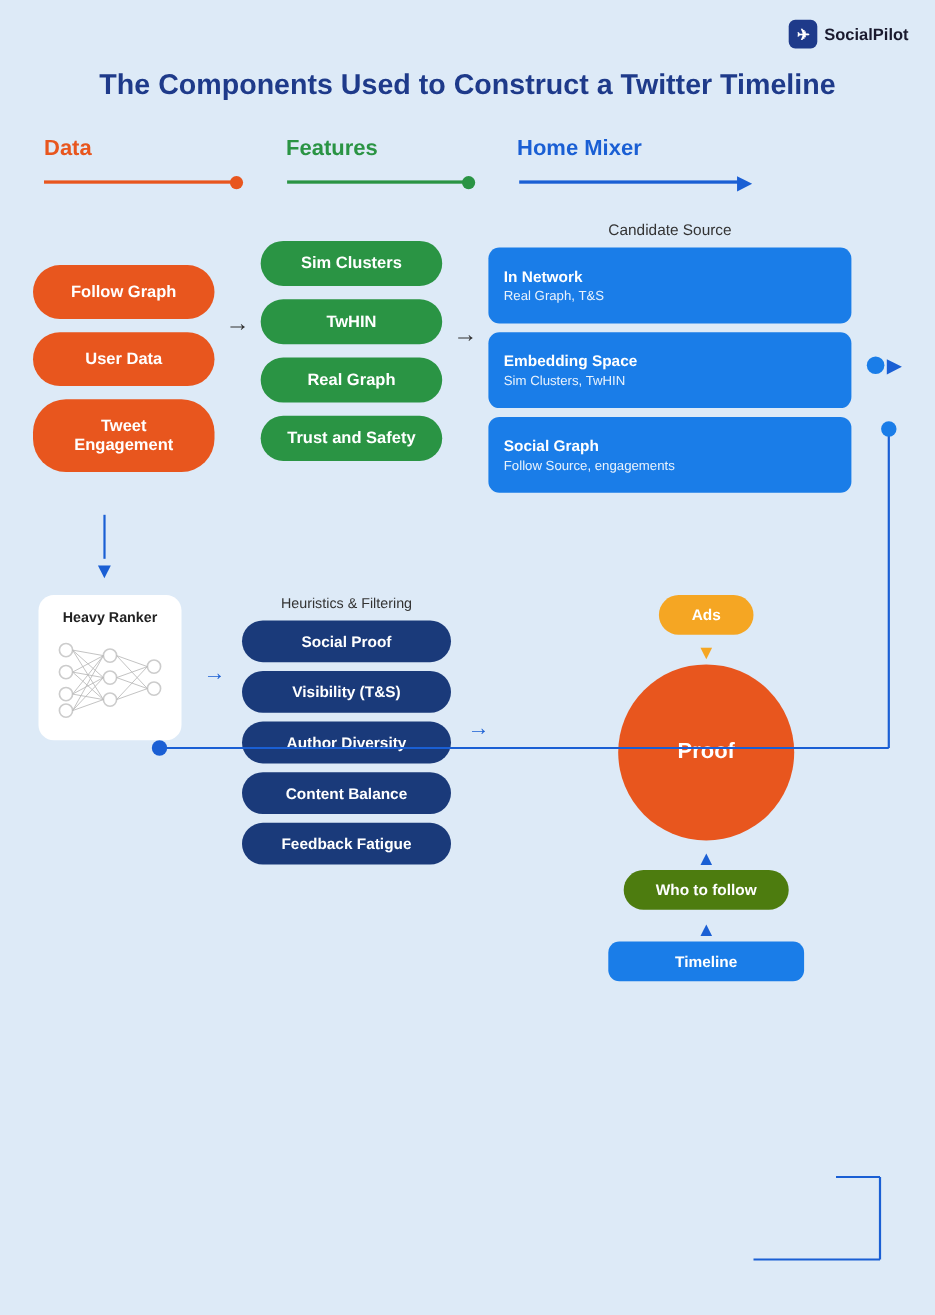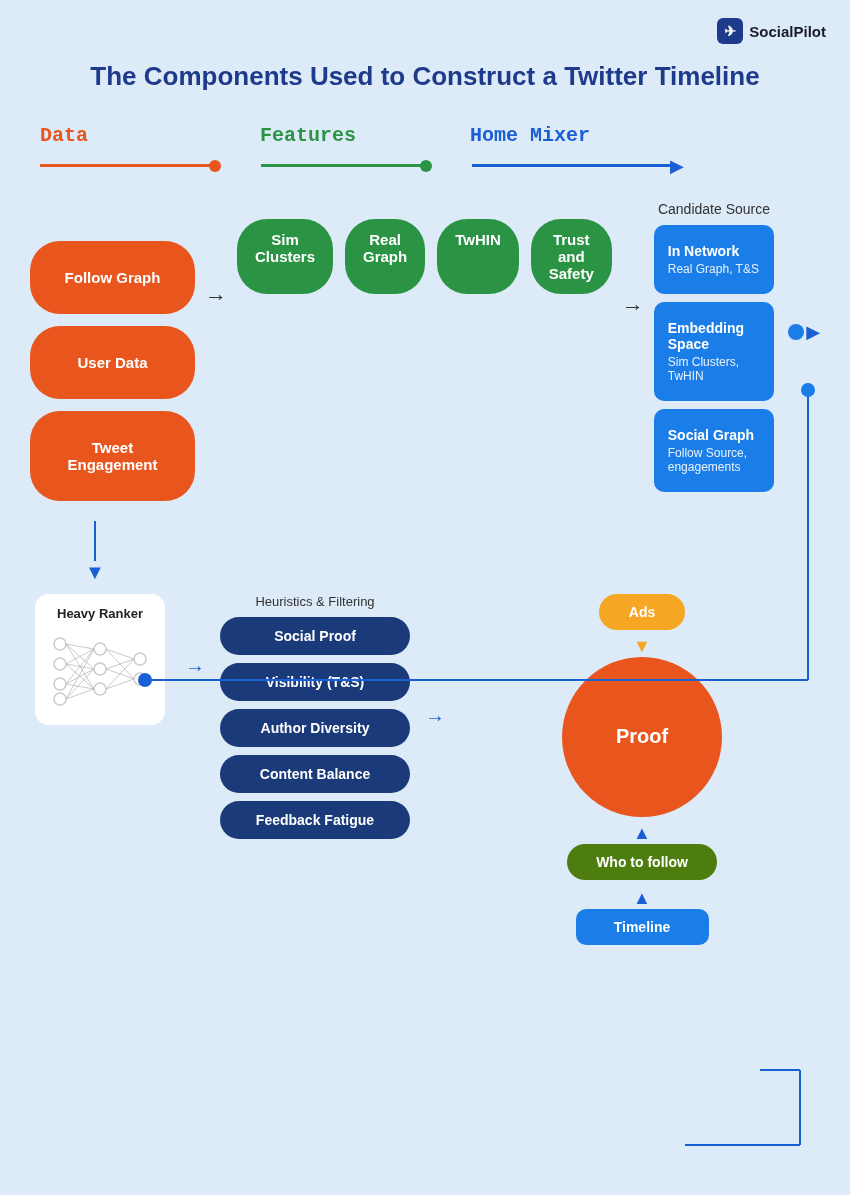--- a/index.html
+++ b/index.html
@@ -51,21 +51,20 @@
     .flow-labels {
       display: flex;
       padding: 0 40px;
       gap: 0;
       margin-bottom: 8px;
       align-items: flex-start;
     }
     .flow-label {
       font-size: 20px;
       font-weight: 700;
-      font-family: Liberation Mono, monospace;
     }
     .flow-label.data { color: #e8561e; flex: 0 0 220px; }
     .flow-label.features { color: #2a9444; flex: 0 0 210px; }
     .flow-label.home-mixer { color: #1a5fd4; flex: 1; }
 
     
     .arrows-row {
       display: flex;
       padding: 0 40px;
       margin-bottom: 24px;
@@ -109,39 +108,40 @@
       display: flex;
       flex-direction: column;
       gap: 12px;
       flex: 0 0 165px;
       margin-top: 40px;
     }
     .pill-orange {
       background: #e8561e;
       color: white;
       border-radius: 30px;
-      padding: 28px 18px;
+      padding: 16px 18px;
       font-size: 15px;
       font-weight: 600;
       text-align: center;
     }
 
     
     .col-arrow {
       display: flex;
       align-items: center;
       margin-top: 80px;
       color: #333;
       font-size: 22px;
       flex: 0 0 22px;
     }
 
     
     .col-features {
       display: flex;
+      flex-direction: column;
       gap: 12px;
       flex: 0 0 165px;
       margin-top: 18px;
     }
     .pill-green {
       background: #2a9444;
       color: white;
       border-radius: 30px;
       padding: 12px 18px;
       font-size: 15px;
@@ -308,21 +308,21 @@
     }
 
     .timeline-pill {
       background: #1a7de8;
       color: white;
       border-radius: 10px;
       padding: 10px 30px;
       font-size: 14px;
       font-weight: 700;
       text-align: center;
-      width: 133px;
+      width: 178px;
     }
 
     .small-arrow-down {
       color: #f5a623;
       font-size: 18px;
       text-align: center;
     }
   </style>
 </head>
 <body>
@@ -365,22 +365,22 @@
   <div class="col-data">
     <div class="pill-orange">Follow Graph</div>
     <div class="pill-orange">User Data</div>
     <div class="pill-orange">Tweet Engagement</div>
   </div>
 
   <div class="col-arrow">→</div>
 
   <div class="col-features">
     <div class="pill-green">Sim Clusters</div>
+    <div class="pill-green">TwHIN</div>
     <div class="pill-green">Real Graph</div>
-    <div class="pill-green">TwHIN</div>
     <div class="pill-green">Trust and Safety</div>
   </div>
 
   <div class="col-arrow2">→</div>
 
   <div class="col-candidate">
     <div class="candidate-label">Candidate Source</div>
     <div class="candidate-groups">
       <div class="candidate-group">
         <div class="candidate-group-title">In Network</div>

